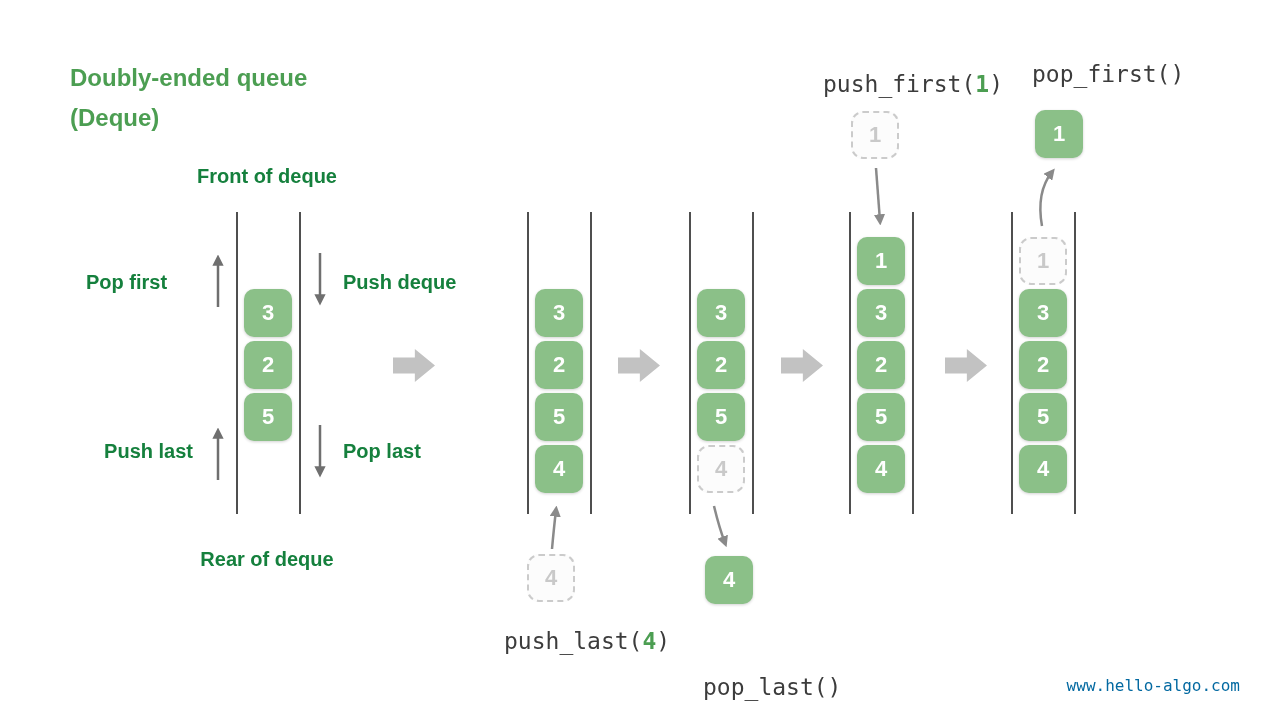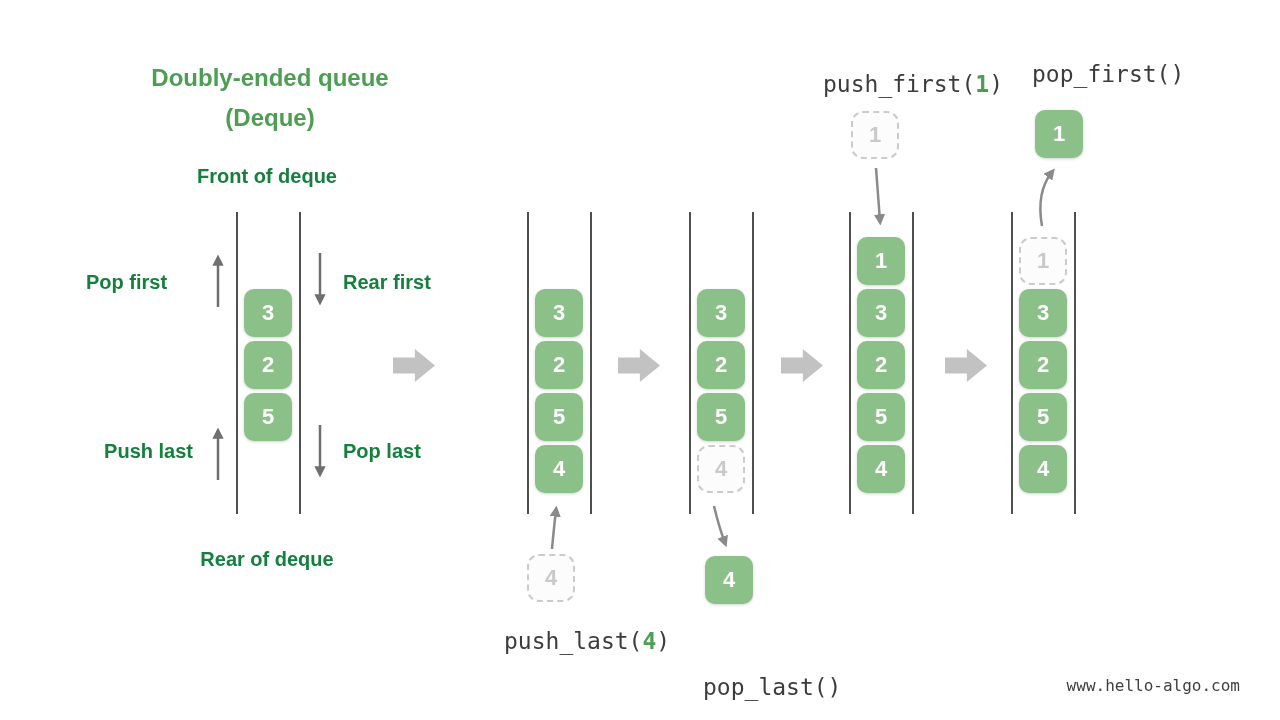--- a/index.html
+++ b/index.html
@@ -1,21 +1,21 @@
 <!DOCTYPE html>
 <html><head>
 <meta charset="utf-8">
 <style>
   html,body{margin:0;padding:0;background:#fff;}
   .canvas{
     position:relative;width:1280px;height:720px;background:#ffffff;
     font-family:"Liberation Sans",sans-serif;overflow:hidden;
   }
   .title{
-    position:absolute;left:70px;top:58px;width:400px;text-align:center;
+    position:absolute;left:70px;top:58px;width:400px;
     color:#4C9E52;font-weight:bold;font-size:24px;line-height:40px;
   }
   .plain-label{
     position:absolute;color:#15803d;font-weight:bold;font-size:20px;white-space:nowrap;
   }
   .code{
     position:absolute;font-family:"DejaVu Sans Mono","Liberation Mono",monospace;
     font-size:23px;color:#3C3C3C;white-space:nowrap;
   }
   .code .arg{color:#4C9E52;font-weight:bold;}
@@ -30,38 +30,38 @@
     border-radius:12px;
   }
   .bigarrow{
     position:absolute;width:42px;height:33px;background:#C2C2C2;
     clip-path:polygon(0 26%,52% 26%,52% 0,100% 50%,52% 100%,52% 74%,0 74%);
   }
   .overlay{position:absolute;left:0;top:0;width:1280px;height:720px;pointer-events:none;}
   .watermark{
     position:absolute;right:40px;bottom:25px;
     font-family:"DejaVu Sans Mono","Liberation Mono",monospace;
-    font-size:16px;color:#404040;
+    font-size:16px;color:#0369a1;
   }
 </style>
 </head>
 <body>
 
 <div class="canvas">
 
   <div class="title">
     <div>Doubly-ended queue</div>
     <div>(Deque)</div>
   </div>
 
   <div class="plain-label" style="left:117px;top:165px;width:300px;text-align:center;">Front of deque</div>
   <div class="plain-label" style="left:117px;top:548px;width:300px;text-align:center;">Rear of deque</div>
 
   <div class="plain-label" style="left:60px;top:271px;width:133px;text-align:center;">Pop first</div>
-  <div class="plain-label" style="left:343px;top:271px;">Rear first</div>
+  <div class="plain-label" style="left:343px;top:271px;">Push deque</div>
   <div class="plain-label" style="left:60px;top:440px;width:133px;text-align:right;">Push last</div>
   <div class="plain-label" style="left:343px;top:440px;">Pop last</div>
 
   <div class="code" style="left:823px;top:61px;margin-top:10px;"><span>push_first(</span><span class="arg">1</span><span>)</span></div>
   <div class="code" style="left:1032px;top:61px;"><span>pop_first()</span></div>
   <div class="code" style="left:504px;top:628px;"><span>push_last(</span><span class="arg">4</span><span>)</span></div>
   <div class="code" style="left:703px;top:628px;margin-top:46px;"><span>pop_last()</span></div>
 
   <div id="queues-layer">
       <div class="qwall" style="left: 236px;"></div>

